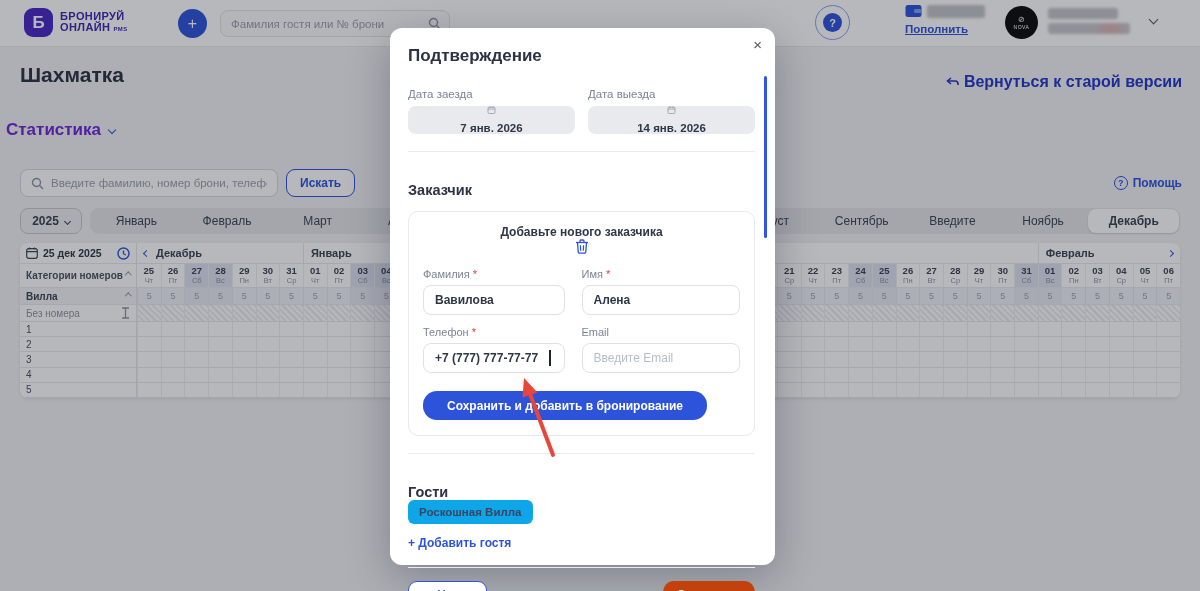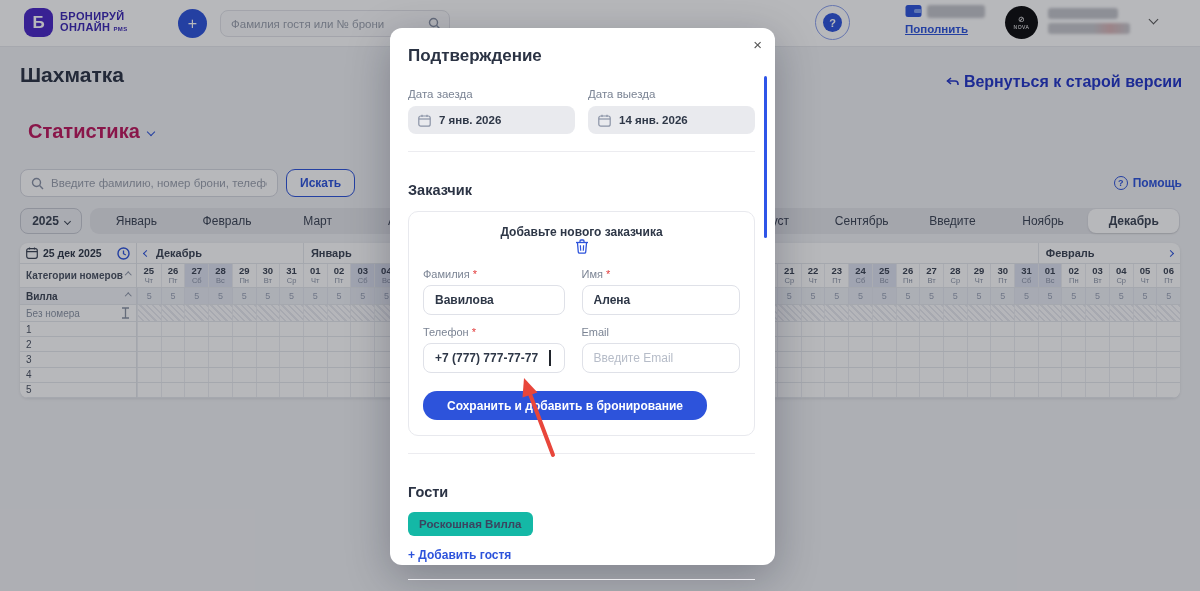--- a/index.html
+++ b/index.html
@@ -30,21 +30,21 @@
   .chev-down { transform:rotate(45deg); }
   .chev-up { transform:rotate(-135deg); }
   .chev-left { transform:rotate(135deg); }
   .chev-right { transform:rotate(-45deg); }
   .user-chev { position:absolute; left:1150px; top:16px; color:#555; }
 
   
   .content { position:absolute; left:0; top:47px; width:1200px; height:544px; z-index:1; }
   .page-title { position:absolute; left:20px; top:16px; font-size:21px; font-weight:bold; color:#2b3344; }
   .back-old { position:absolute; right:18px; top:26px; font-size:16px; font-weight:bold; color:#2336c8; display:flex; align-items:center; gap:5px; }
-  .stats { position:absolute; left:28px; top:73px; font-size:20px; font-weight:bold; color:#be185d; display:flex; align-items:center; gap:8px; }
+  .stats { position:absolute; left:6px; top:73px; font-size:17px; font-weight:bold; color:#6d28d9; display:flex; align-items:center; gap:8px; }
   .stats .chev { color:#2d53db; width:6px; height:6px; }
   .search-row-input { position:absolute; left:20px; top:122px; width:258px; height:28px; border:1px solid #d6d8e0; background:#fff; border-radius:8px; display:flex; align-items:center; padding:0 10px; gap:7px; }
   .search-row-input input { flex:1; border:none; outline:none; background:transparent; font-size:11.5px; font-family:inherit; color:#333; }
   .search-row-input input::placeholder { color:#9aa0ad; }
   .search-btn { position:absolute; left:286px; top:122px; height:28px; padding:0 13px; border:1.5px solid #2d53db; color:#2d53db; background:#fff; font-size:12px; font-weight:bold; border-radius:9px; }
   .help-link { position:absolute; right:18px; top:129px; font-size:12px; font-weight:bold; color:#2d53db; display:flex; align-items:center; gap:5px; }
   .help-link .circ { width:14px; height:14px; border-radius:50%; border:1.3px solid #2d53db; font-size:9px; display:flex; align-items:center; justify-content:center; }
 
   
   .tabs-row { position:absolute; left:20px; top:161px; width:1160px; height:26px; display:flex; gap:8px; }
@@ -90,36 +90,36 @@
   .backdrop { position:absolute; inset:0; background:rgba(18,21,30,.30); z-index:5; }
 
   
   .modal { position:absolute; left:390px; top:28px; width:385px; height:537px; background:#fff; border-radius:12px; box-shadow:0 12px 44px rgba(10,15,35,.28); z-index:10; padding:18px 20px 14px 18px; }
   .modal-close { position:absolute; right:13px; top:9px; font-size:15px; color:#555; background:none; border:none; line-height:15px; }
   .modal-title { font-size:17px; font-weight:bold; color:#2b3344; }
   .modal-scrollbar { position:absolute; right:8px; top:48px; width:3px; height:162px; background:#2f55e8; border-radius:2px; }
   .dates-row { display:flex; gap:13px; margin-top:22px; }
   .date-field { flex:1; }
   .field-label { font-size:11.5px; color:#7b8494; margin-bottom:6px; }
-  .date-box { height:28px; background:#e9eaee; border-radius:8px; display:flex; align-items:center; gap:8px; padding:0 10px; font-size:11.5px; font-weight:bold; color:#2e3747; }
+  .date-box { height:28px; background:#e9eaee; border-radius:8px; display:flex; align-items:center; gap:8px; padding:0 10px; font-size:11.5px; font-weight:bold; color:#2e3747;flex-direction:column; }
   .m-divider { border:none; border-top:1px solid #ececf0; margin:17px 0 0 0; }
   .section-title { font-size:14.5px; font-weight:bold; color:#2b3344; margin-top:30px; }
   .cust-card { margin-top:13px; border:1px solid #e8e9ee; border-radius:10px; padding:13px 14px 15px 14px; }
   .cust-card-head { display:flex; align-items:center; justify-content:space-between;flex-direction:column; }
   .card-title { font-size:12px; font-weight:bold; color:#2e3747; }
   .trash-btn { background:none; border:none; color:#2d53db; display:flex; }
   .fields-grid { display:grid; grid-template-columns:1fr 1.12fr; column-gap:17px; row-gap:11px; margin-top:14px; }
   .fld-label { font-size:11px; color:#7b8494; margin-bottom:5px; }
   .req { color:#e23b3b; margin-left:3px; }
   .fld-wrap { position:relative; }
   .fld-input { width:100%; height:30px; border:1px solid #dfe1e8; border-radius:8px; padding:0 11px; font-size:12px; font-weight:bold; color:#2e3747; font-family:inherit; outline:none; }
   .fld-input::placeholder { color:#b6bcc8; font-weight:normal; }
   .caret { position:absolute; left:126px; top:7px; width:1.5px; height:16px; background:#20242c; }
   .save-add-btn { margin-top:18px; height:29px; padding:0 24px; background:#2d53db; color:#fff; border:none; border-radius:14px; font-size:12px; font-weight:bold; font-family:inherit; }
-  .guest-badge { display:inline-block; margin-top:12px; background:#14b8a6; border-radius:6px; padding:6px 11px; font-size:11.5px; font-weight:bold; color:#3a4560; }
+  .guest-badge { display:inline-block; background:#0ea5e9; border-radius:6px; padding:6px 11px; font-size:11.5px; font-weight:bold; color:#3a4560; }
   .add-guest { display:block; margin-top:12px; font-size:12px; font-weight:bold; color:#2d53db; background:none; border:none; padding:0; font-family:inherit; text-align:left; }
   .modal-footer { display:flex; justify-content:space-between; margin-top:13px; }
   .back-btn { height:27px; padding:0 13px; border:1.5px solid #2d53db; border-radius:9px; background:#fff; color:#2d53db; font-size:12px; font-weight:bold; font-family:inherit; }
   .save-btn { height:27px; padding:0 14px; border:none; border-radius:11px; background:#c2410c; color:#fff; font-size:12px; font-weight:bold; font-family:inherit; }
 
   .arrow-layer { position:absolute; inset:0; z-index:20; pointer-events:none; }
 
   svg.ic { display:block; }
 </style>
 </head>

